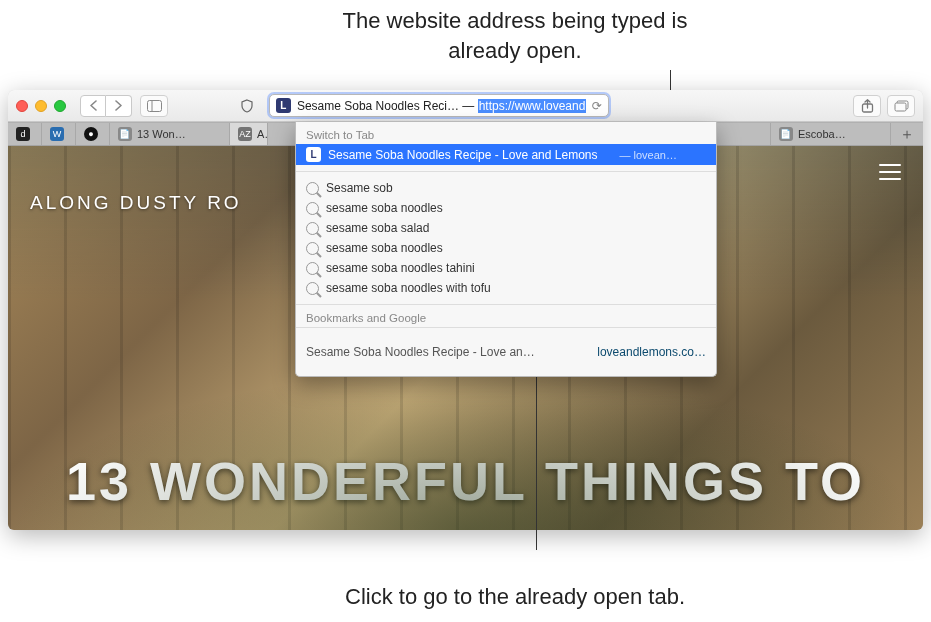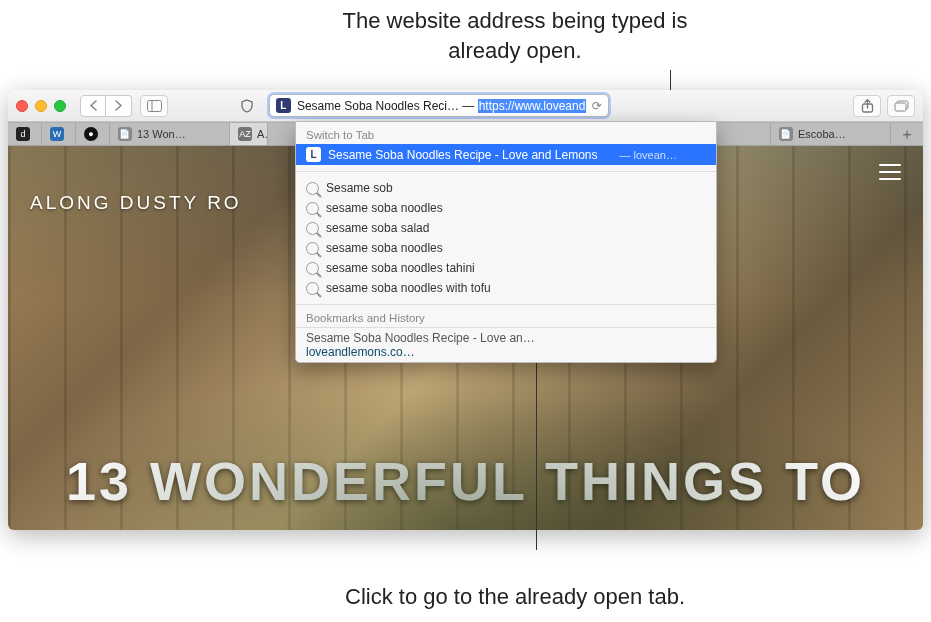--- a/index.html
+++ b/index.html
@@ -64,21 +64,21 @@
   .dropdown{position:absolute;left:287px;top:32px;width:422px;background:#f7f7f7;border:1px solid #bbb;border-top:none;border-radius:0 0 5px 5px;box-shadow:0 8px 22px rgba(0,0,0,.35);font-size:12px;z-index:10;}
   .dd-section{padding:4px 0;}
   .dd-head{color:#888;padding:3px 10px;font-size:11.5px;}
   .dd-row{display:flex;align-items:center;gap:7px;padding:3px 10px;color:#333;white-space:nowrap;overflow:hidden;}
   .dd-row.sel{background:#2b74ff;color:#fff;}
   .dd-row .rfv{width:15px;height:15px;border-radius:3px;background:#2f3a72;color:#fff;font-size:10px;font-weight:700;display:flex;align-items:center;justify-content:center;flex-shrink:0;}
   .dd-row.sel .rfv{background:#fff;color:#2f3a72;}
   .dd-row .sub{opacity:.75;font-size:11px;margin-left:15px;}
   .mag{width:13px;height:13px;border:1.4px solid #999;border-radius:50%;position:relative;flex-shrink:0;}
   .mag::after{content:'';position:absolute;width:6px;height:1.6px;background:#999;right:-4px;bottom:-2px;transform:rotate(45deg);}
-  .dd-foot{display:flex;justify-content:space-between;padding:3px 10px;border-top:1px solid #ddd;color:#555;flex-direction:column;}
+  .dd-foot{display:flex;justify-content:space-between;padding:17px 10px;border-top:1px solid #ddd;color:#555;}
   .dd-sep{height:1px;background:#ddd;margin:2px 0;}
 
   .shield{width:14px;height:14px;position:relative;}
   .shield svg{width:14px;height:14px;display:block;}
 </style>
 </head>
 <body>
 
 <div class="annotation ann-top">The website address being typed is already open.</div>
 <div class="ann-line ann-line-top"></div>
@@ -204,21 +204,21 @@
       <div class="dd-row">
           <span class="mag"></span>
           <span>sesame soba noodles tahini</span>
         </div>
       <div class="dd-row">
           <span class="mag"></span>
           <span>sesame soba noodles with tofu</span>
         </div>
     </div>
     <div class="dd-sep"></div>
-    <div class="dd-head" style="padding-top:5px">Bookmarks and History</div>
+    <div class="dd-head" style="padding-top:5px">Bookmarks and Google</div>
     <div class="dd-foot">
       <span>Sesame Soba Noodles Recipe - Love an…</span>
       <span style="color:#0c4a6e">loveandlemons.co…</span>
     </div>
   </div>
 </div>
 
 <div class="ann-line ann-line-bot"></div>
 <div class="annotation ann-bottom">Click to go to the already open tab.</div>
 

